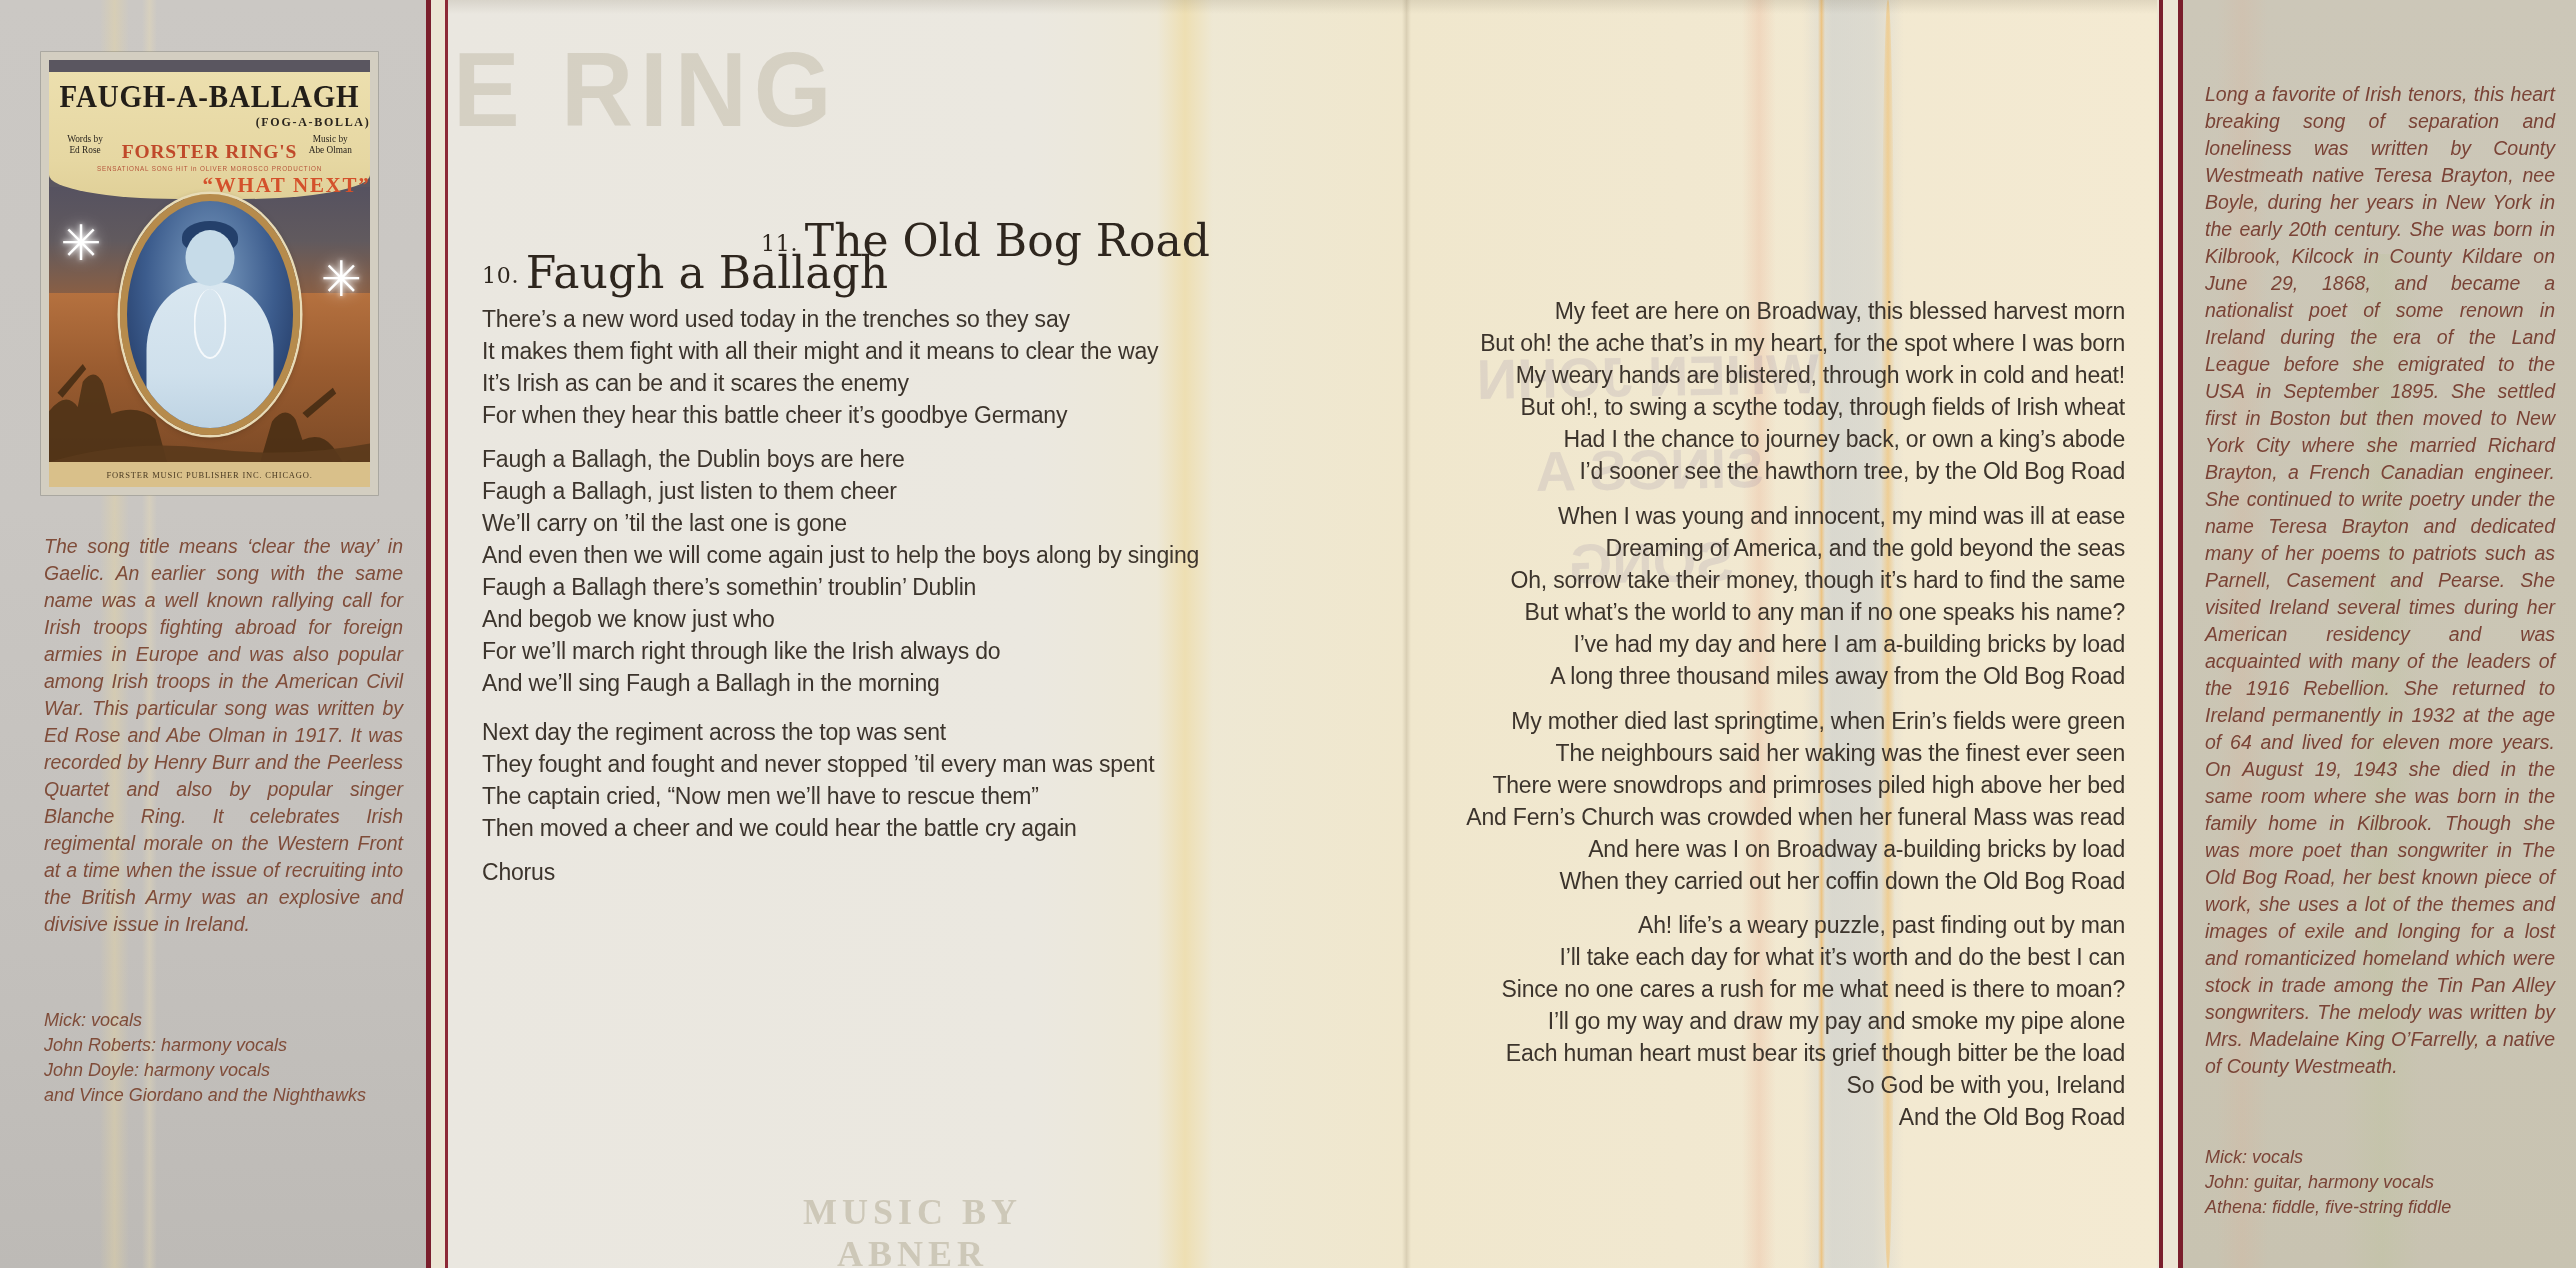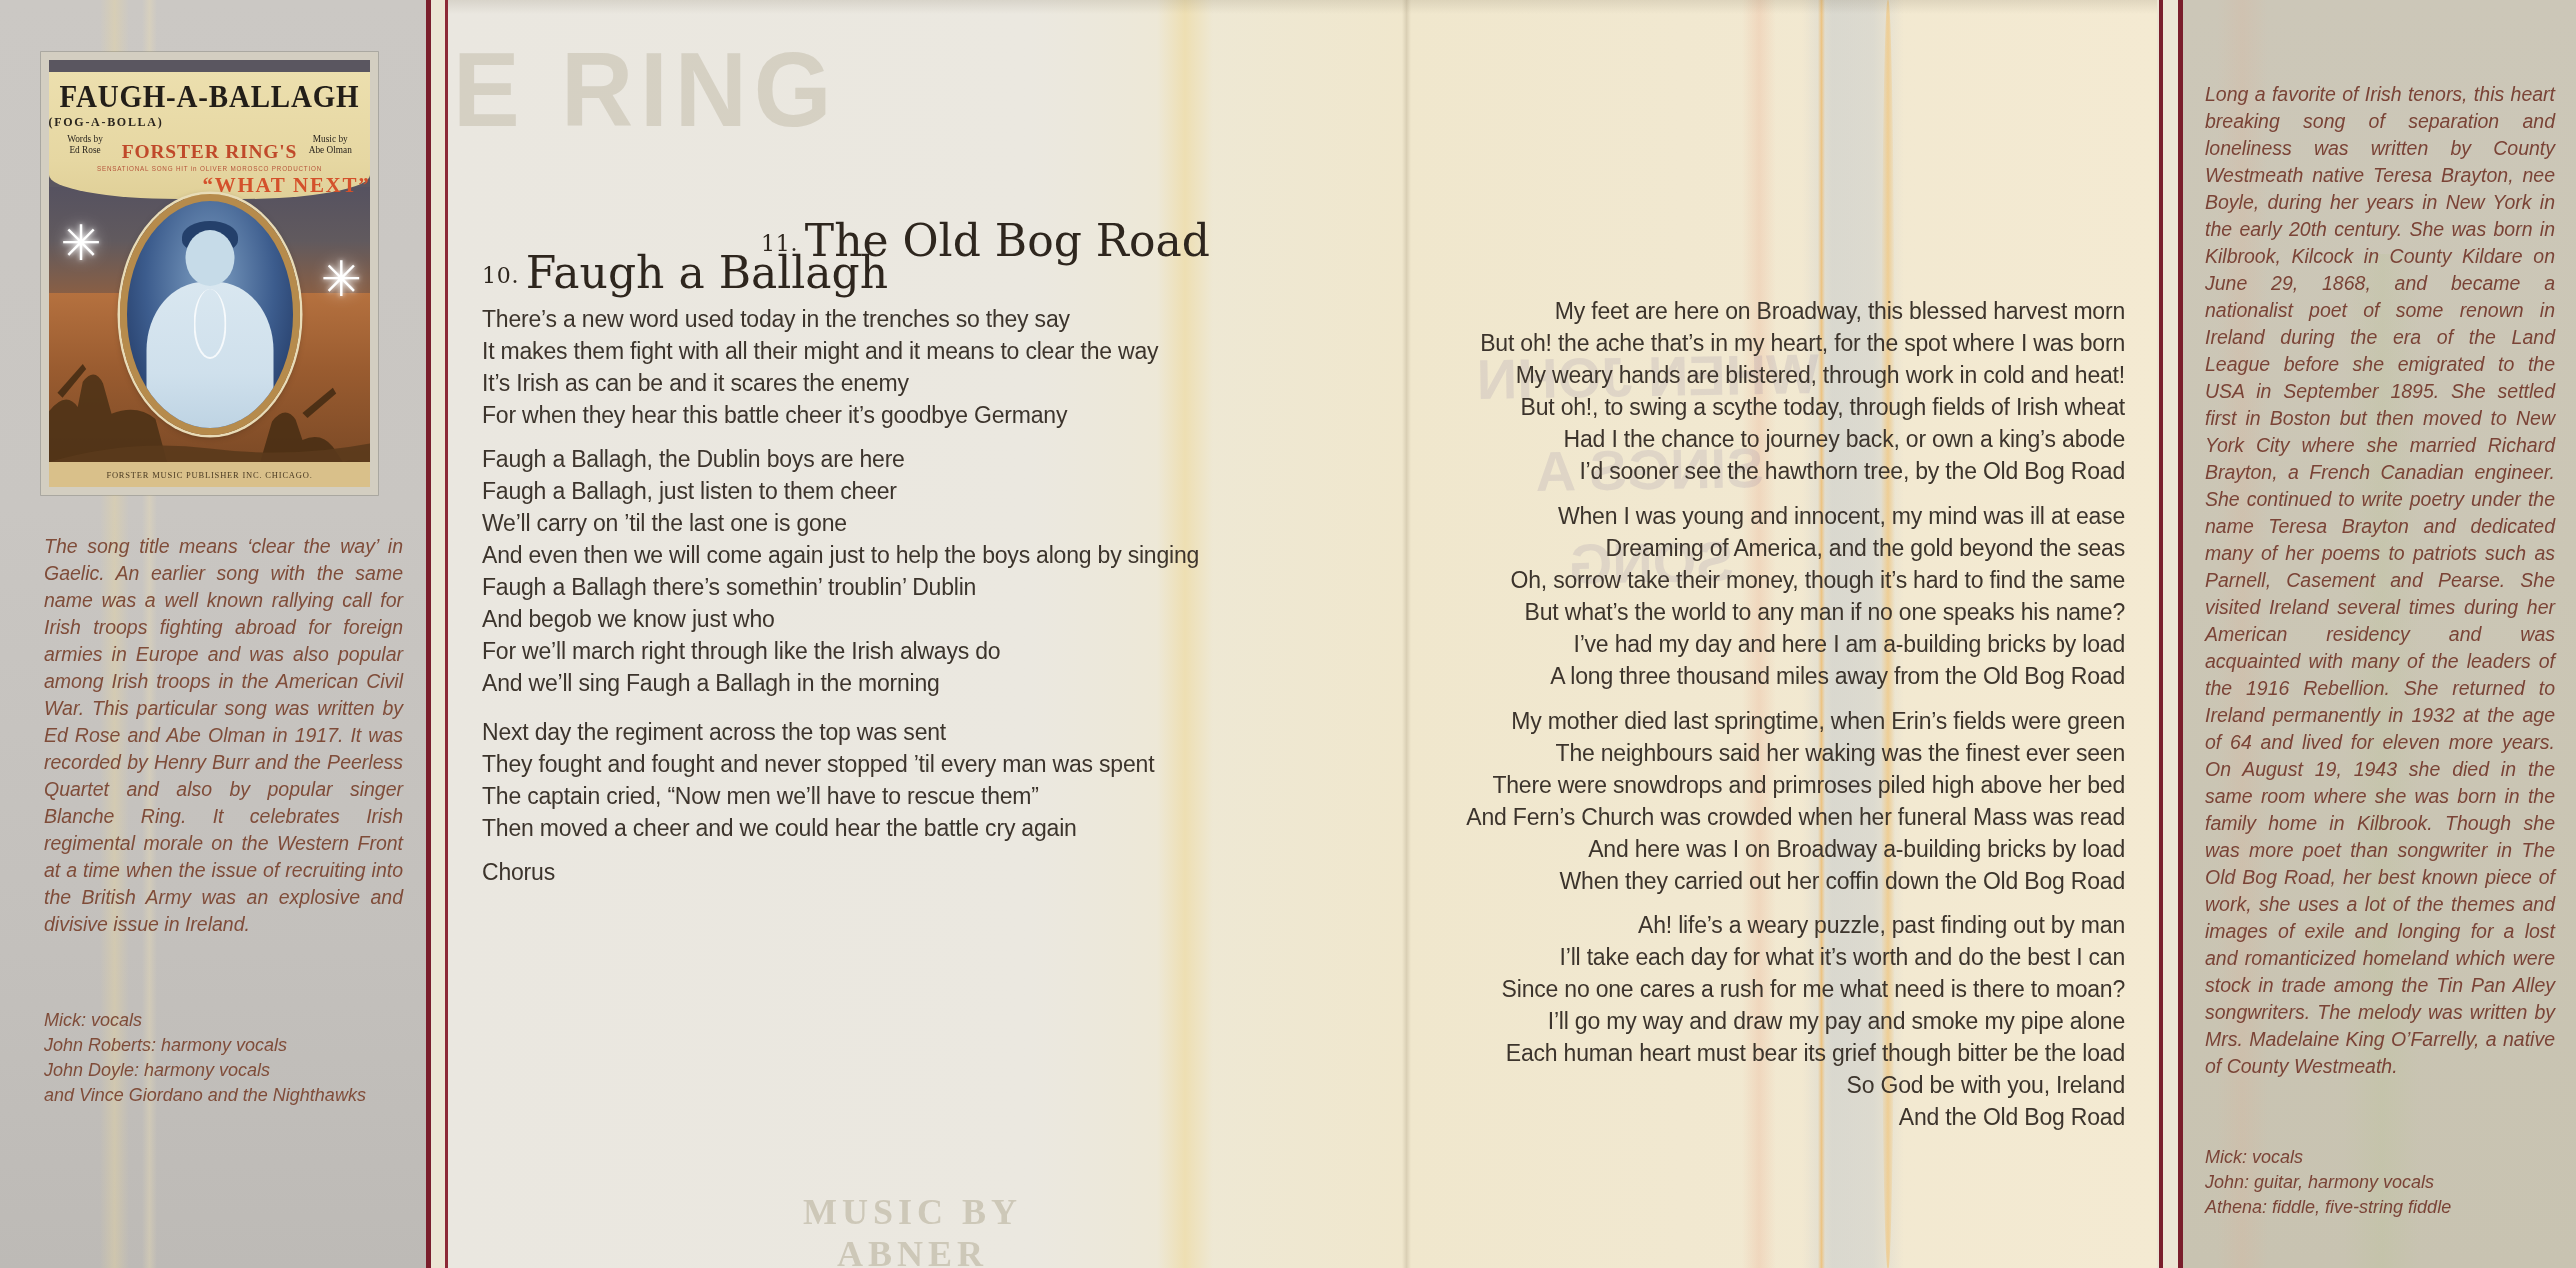--- a/index.html
+++ b/index.html
@@ -23,21 +23,21 @@
   
   .poster{position:absolute;left:41px;top:52px;width:337px;height:443px;
     background:#d3cec1;box-shadow:0 0 0 0.8px rgba(90,85,75,.35);}
   .poster-inner{position:absolute;left:7.6px;top:7.6px;right:7.6px;bottom:7.6px;overflow:hidden;
     background:#5a5660;}
   .p-banner{position:absolute;left:0;top:12px;width:100%;height:127px;
     background:linear-gradient(180deg,#ecdfae 0%,#e6d7a2 70%,#e0d098 100%);
     border-radius:0 0 40% 40% / 0 0 24px 24px;}
   .p-title{margin-top:8.5px;text-align:center;font-family:"Liberation Serif",serif;
     font-weight:bold;font-size:29px;letter-spacing:0.8px;color:#221e18;transform:scaleY(1.1);}
-  .p-sub{text-align:left;font-family:"Liberation Serif",serif;font-weight:bold;
+  .p-sub{text-align:right;font-family:"Liberation Serif",serif;font-weight:bold;
     font-size:12px;letter-spacing:1.7px;color:#2a251e;margin-top:1.7px;}
   .p-byline{position:absolute;top:74px;font-size:9.3px;line-height:11px;color:#2a251e;
     font-family:"Liberation Serif",serif;text-align:center;}
   .p-words{left:18.6px;}
   .p-music{right:18.6px;}
   .p-blanche{position:absolute;top:81px;width:100%;text-align:center;
     font-family:"Liberation Serif",serif;font-weight:bold;font-size:19.5px;
     letter-spacing:0.8px;color:#c0492a;}
   .p-hitline{position:absolute;top:105px;width:100%;text-align:center;
     font-size:6.3px;letter-spacing:0.8px;color:#b5543a;}

